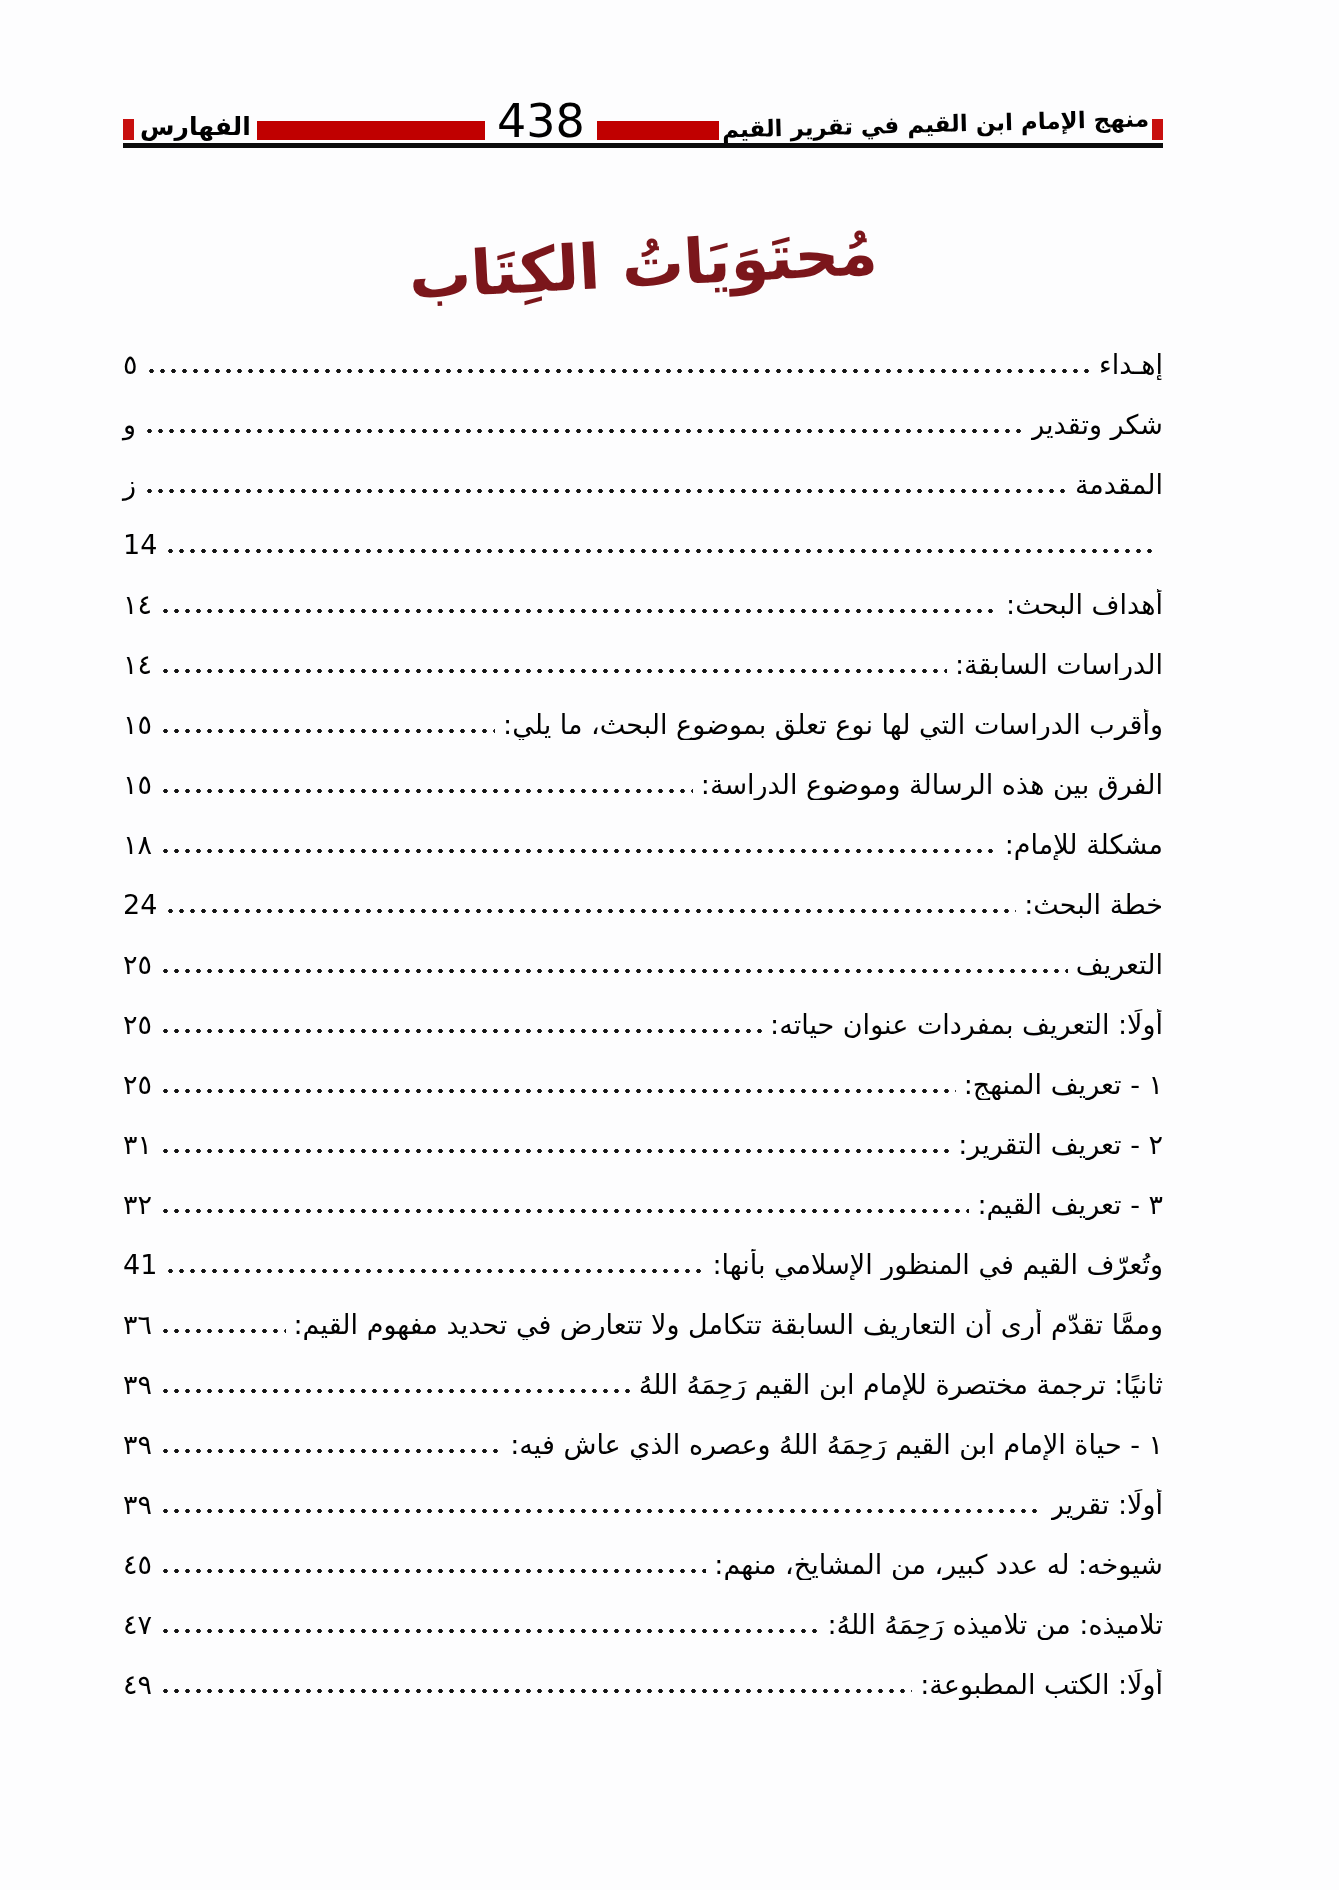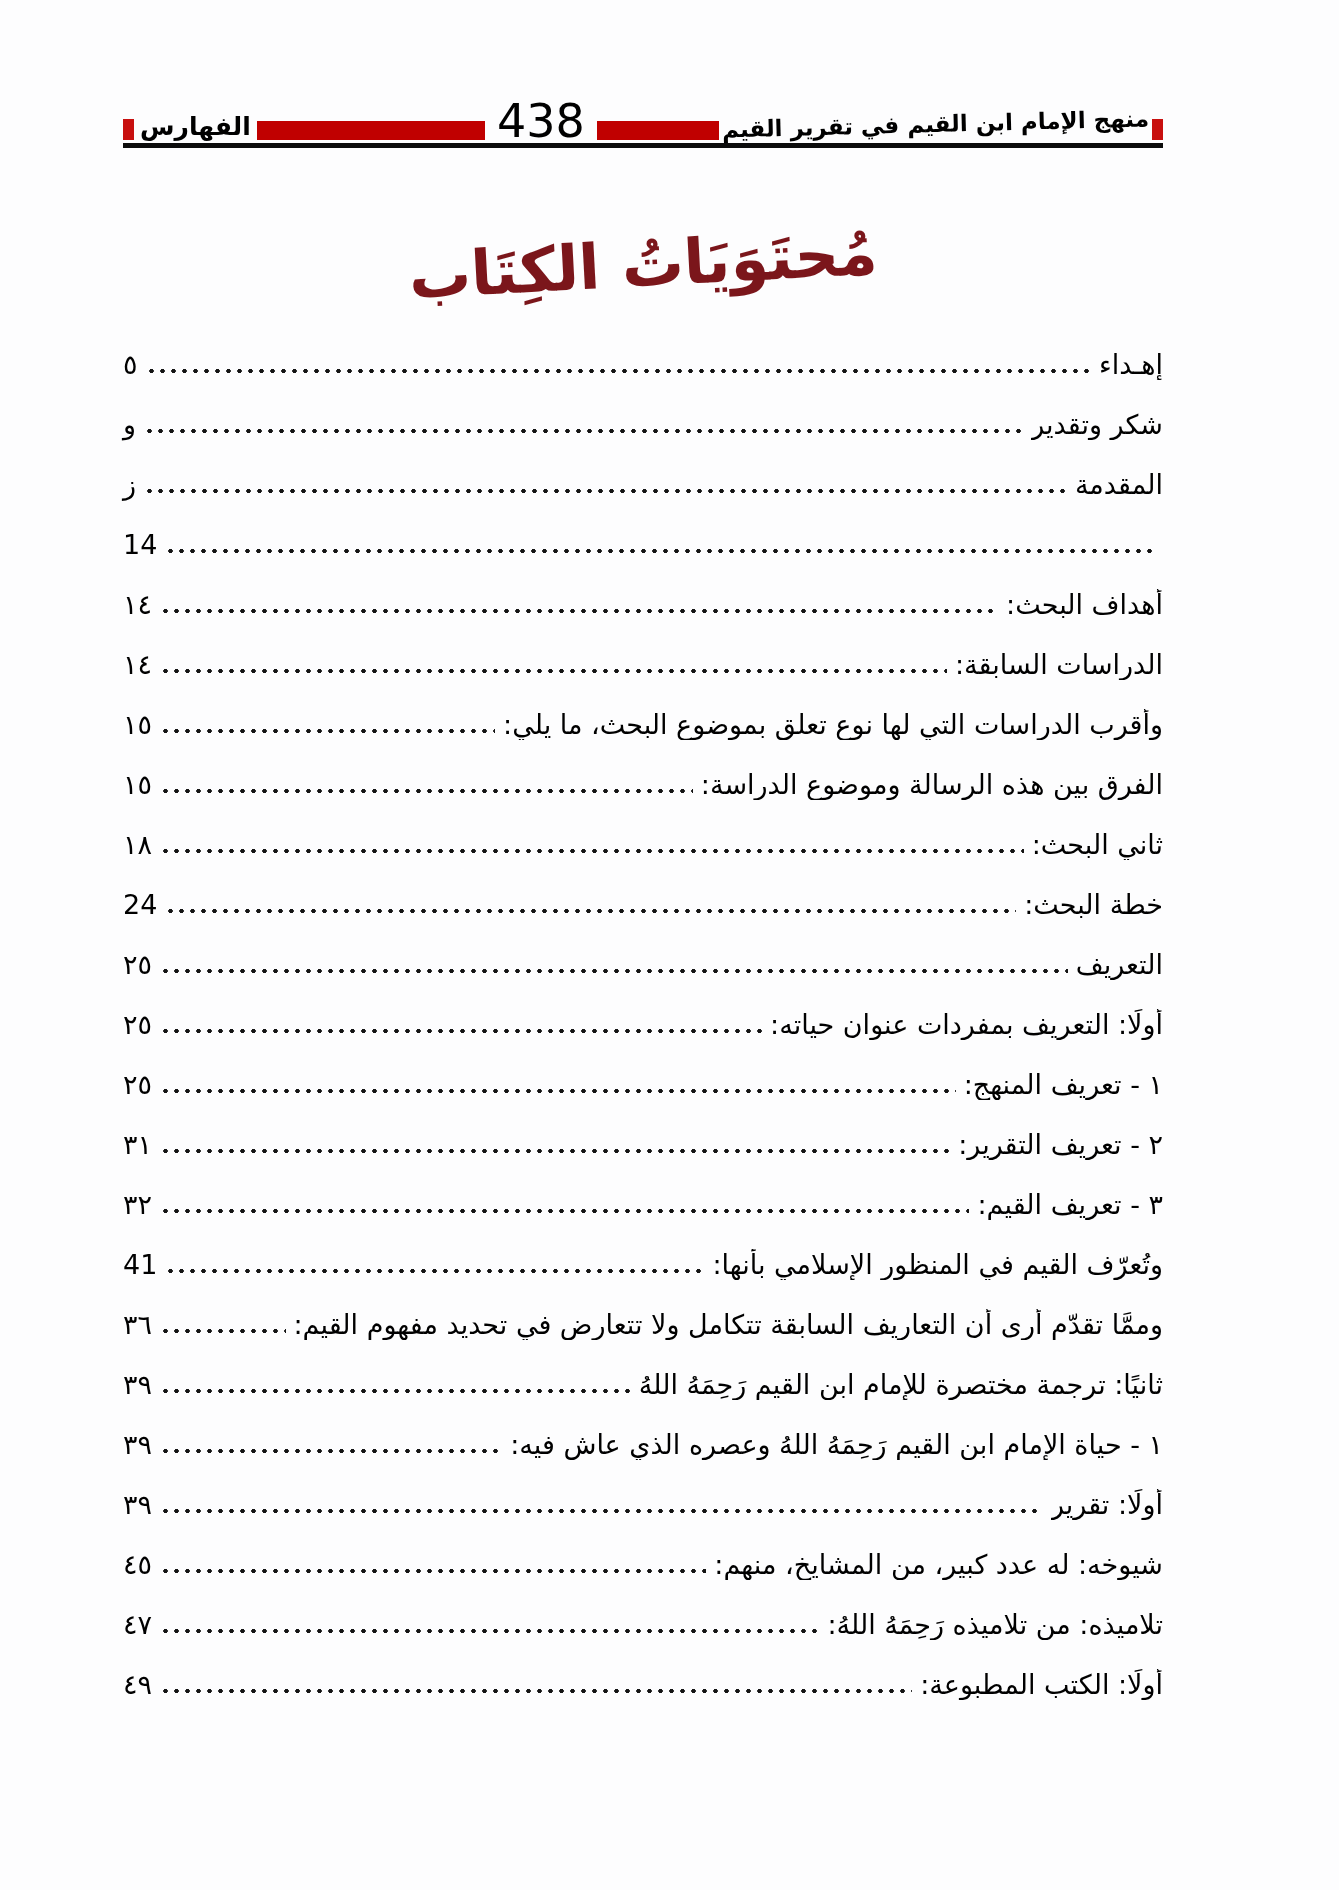--- a/index.html
+++ b/index.html
@@ -161,21 +161,21 @@
     <span class="toc-label">وأقرب الدراسات التي لها نوع تعلق بموضوع البحث، ما يلي:</span>
     <span class="dot-leader"></span>
     <span class="toc-page">١٥</span>
   </div>
         <div class="toc-row">
     <span class="toc-label">الفرق بين هذه الرسالة وموضوع الدراسة:</span>
     <span class="dot-leader"></span>
     <span class="toc-page">١٥</span>
   </div>
         <div class="toc-row">
-    <span class="toc-label">ثاني البحث:</span>
+    <span class="toc-label">مشكلة للإمام:</span>
     <span class="dot-leader"></span>
     <span class="toc-page">١٨</span>
   </div>
         <div class="toc-row">
     <span class="toc-label">خطة البحث:</span>
     <span class="dot-leader"></span>
     <span class="toc-page">24</span>
   </div>
         <div class="toc-row">
     <span class="toc-label">التعريف</span>

